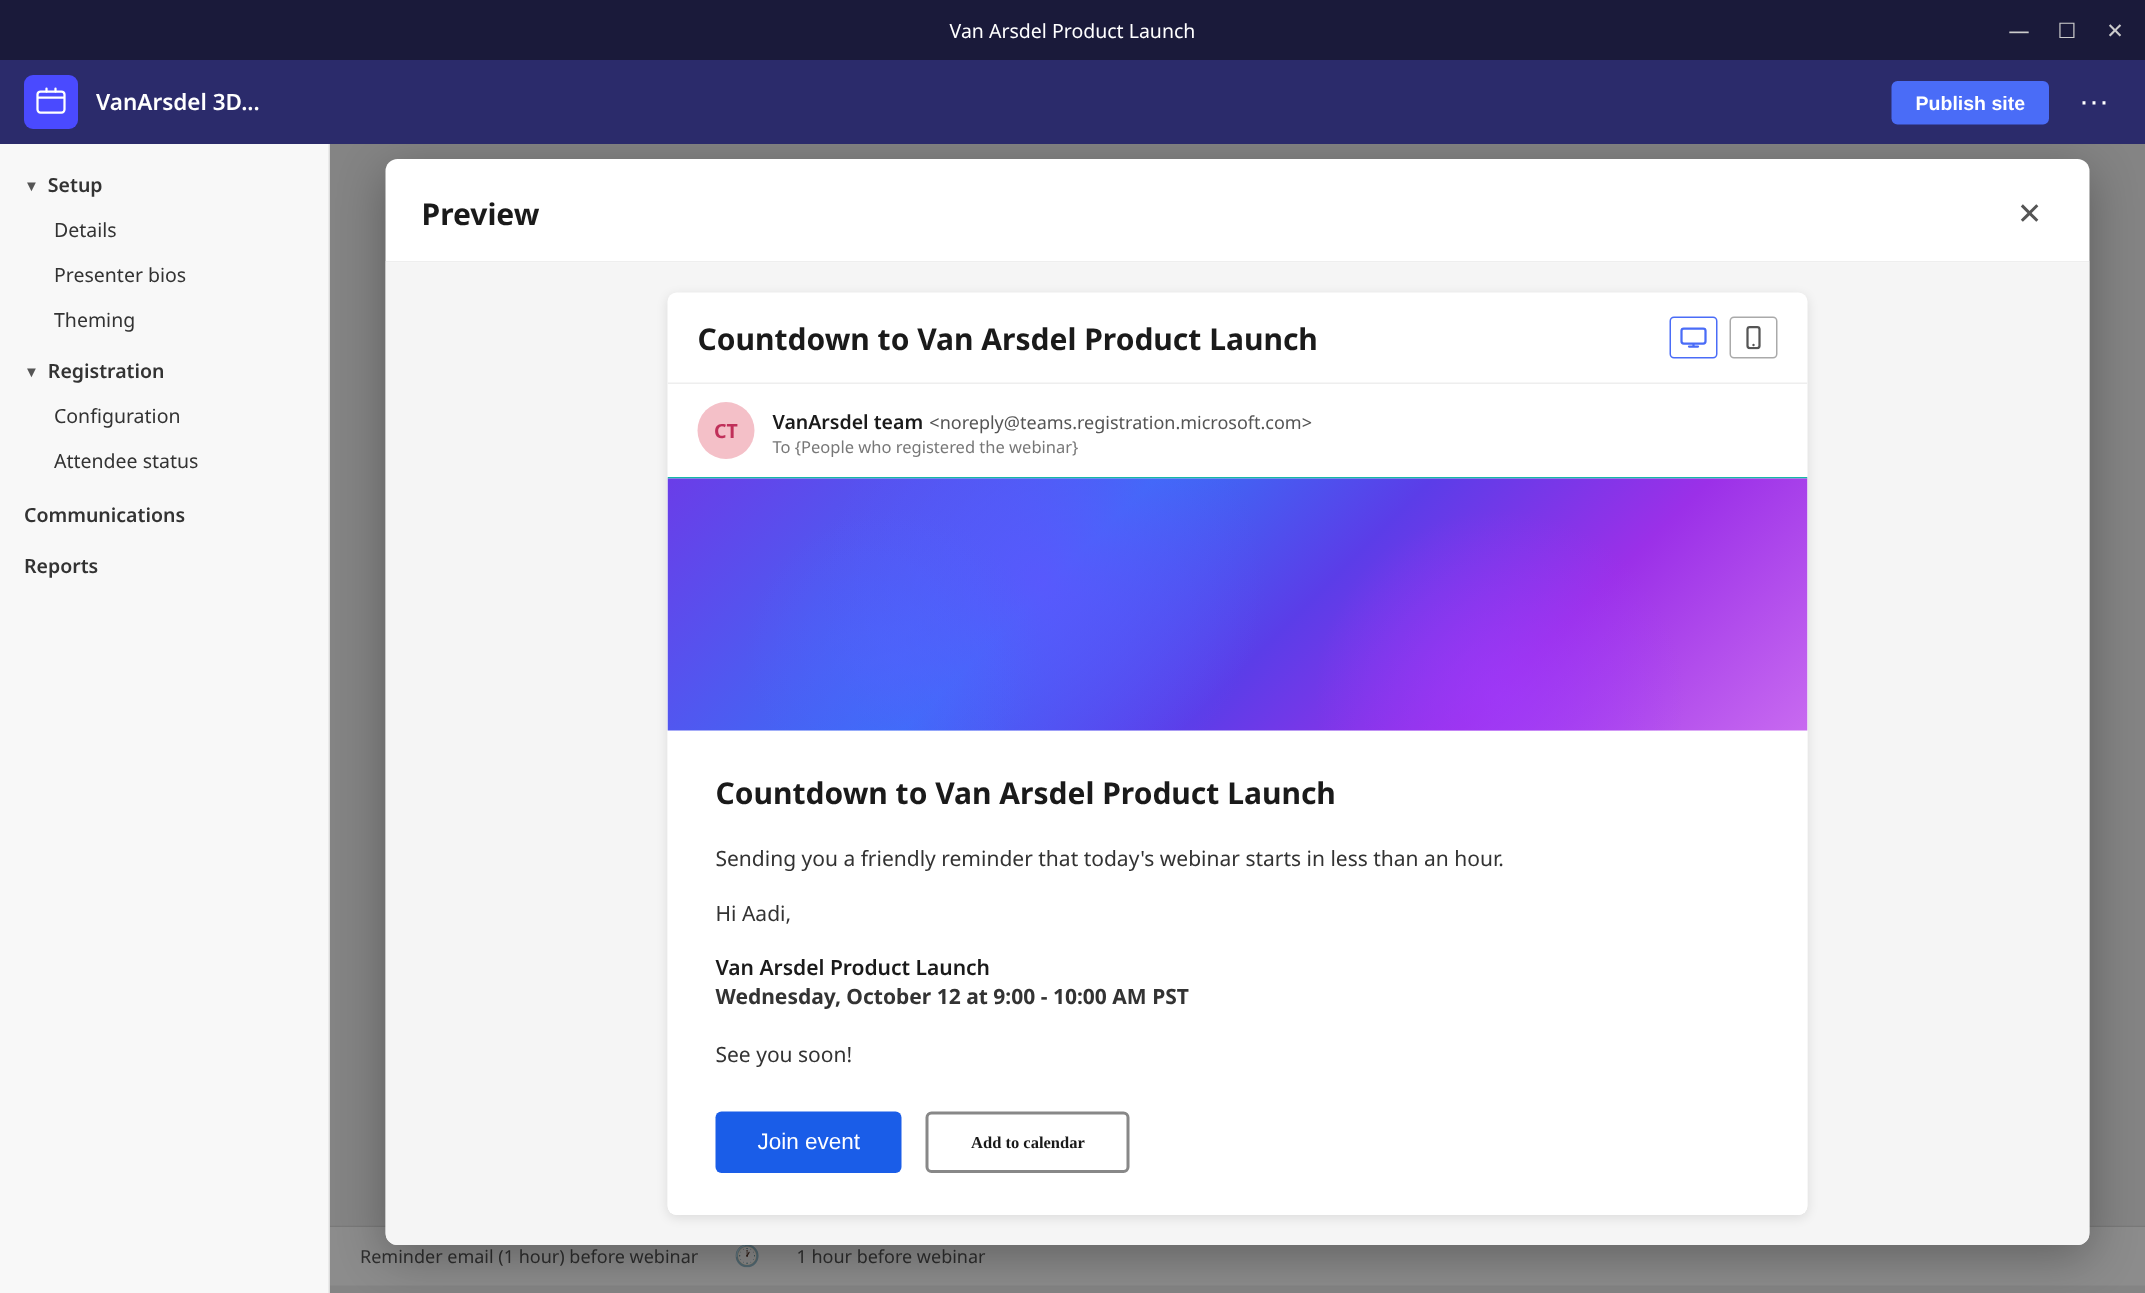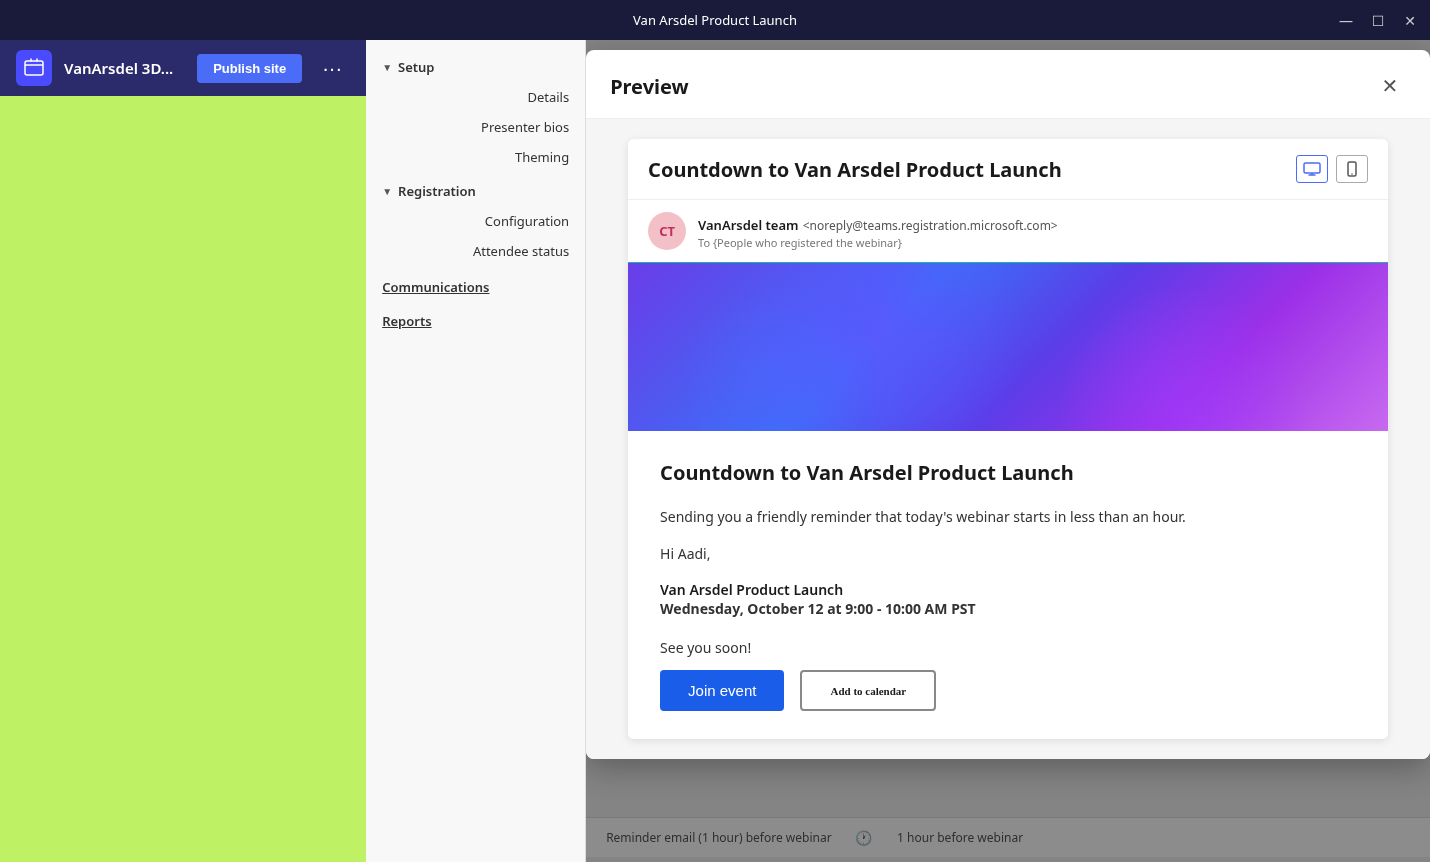--- a/index.html
+++ b/index.html
@@ -38,22 +38,23 @@
       color: #ccc;
       font-size: 14px;
       cursor: pointer;
       width: 16px;
       text-align: center;
     }
 
     
     .app-container {
       display: flex;
+      flex-direction: column;
       height: calc(862px - 40px);
-      background: #bef264;
+      background: #4c1d95;
     }
 
     
     .app-header {
       height: 56px;
       background: #2b2b6b;
       display: flex;
       align-items: center;
       padding: 0 16px;
       gap: 12px;
@@ -124,29 +125,27 @@
     }
     .sidebar-group-header .arrow {
       font-size: 10px;
       color: #555;
     }
     .sidebar-item {
       padding: 6px 16px 6px 36px;
       font-size: 13px;
       color: #333;
       cursor: pointer;
-      text-align: right;
     }
     .sidebar-top-item {
       padding: 8px 16px;
       font-size: 13px;
       font-weight: 600;
       color: #333;
       cursor: pointer;
-      text-decoration: underline;
     }
 
     
     .content-area {
       flex: 1;
       background: #f0f0f0;
       position: relative;
       overflow: hidden;
     }
 
@@ -365,21 +364,21 @@
     }
     .email-event-date {
       font-size: 14px;
       color: #333;
       margin-bottom: 20px;
       font-weight: bold;
     }
     .email-sign-off {
       font-size: 14px;
       color: #333;
-      margin-bottom: 13px;
+      margin-bottom: 28px;
     }
 
     .email-buttons {
       display: flex;
       gap: 16px;
     }
     .btn-join {
       background: #1a5de8;
       color: #fff;
       border: none;

